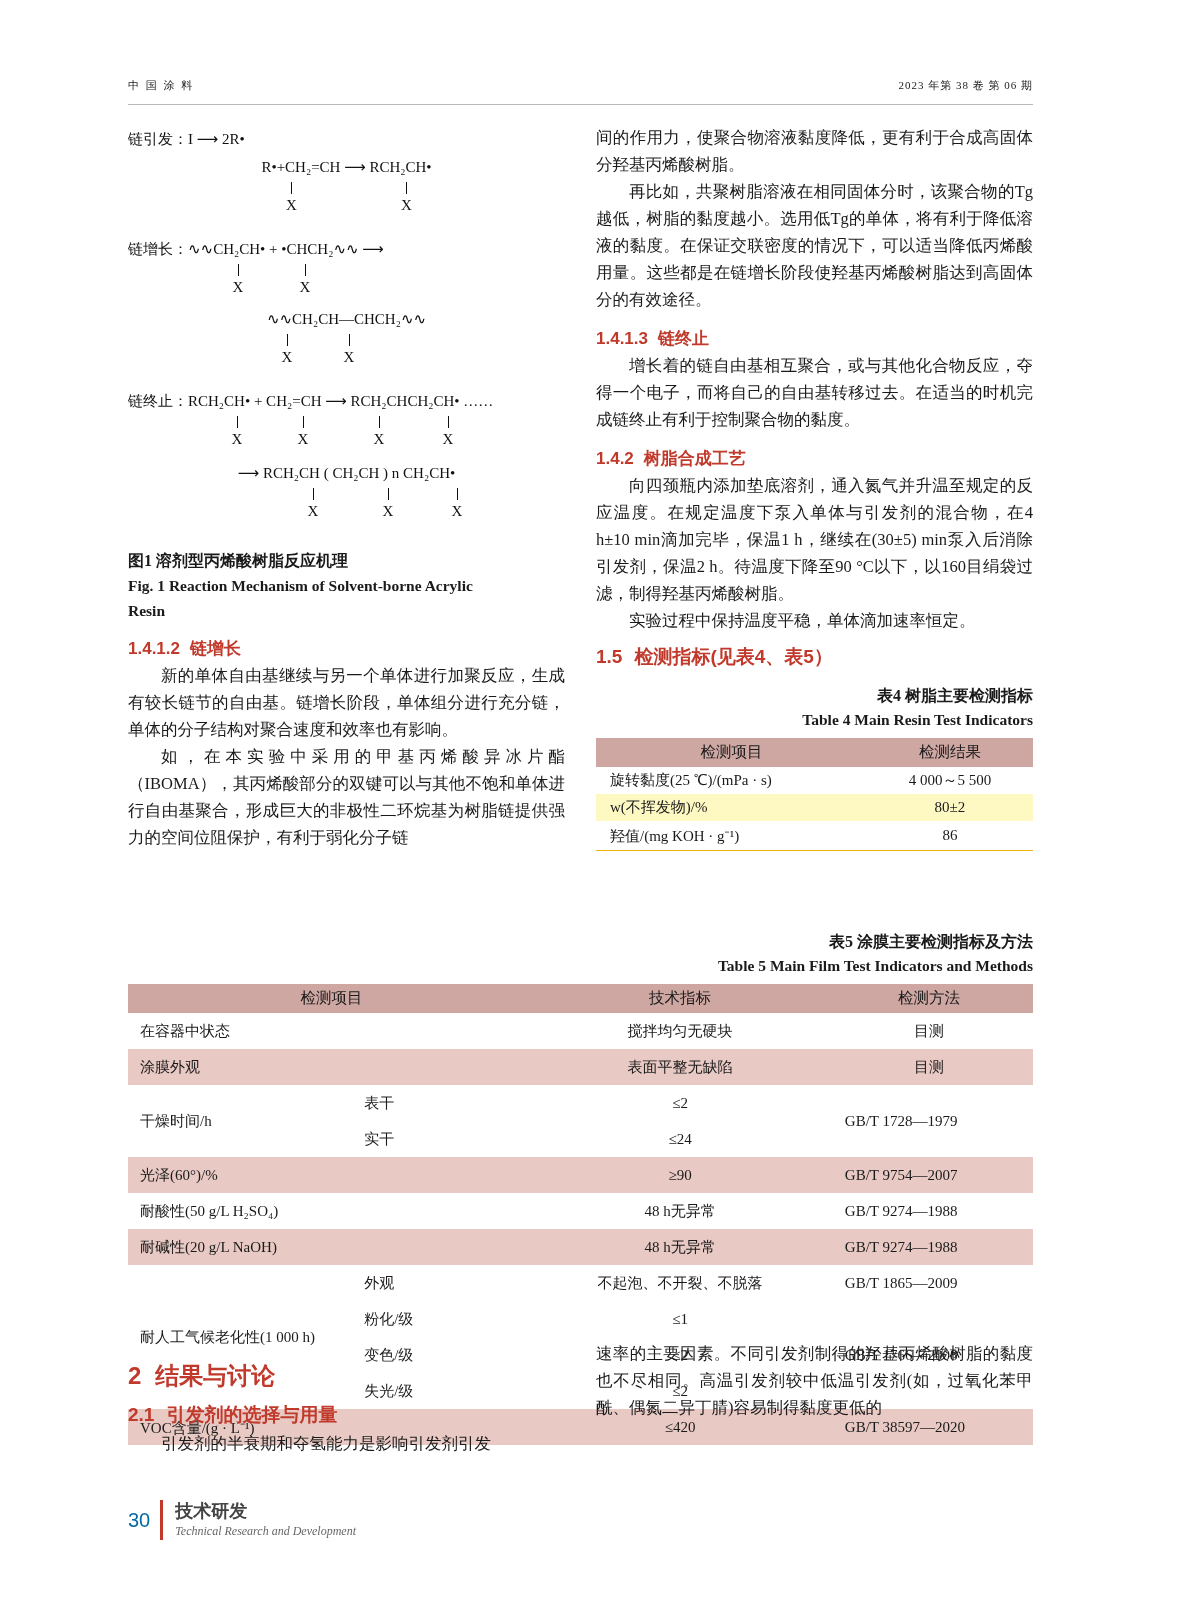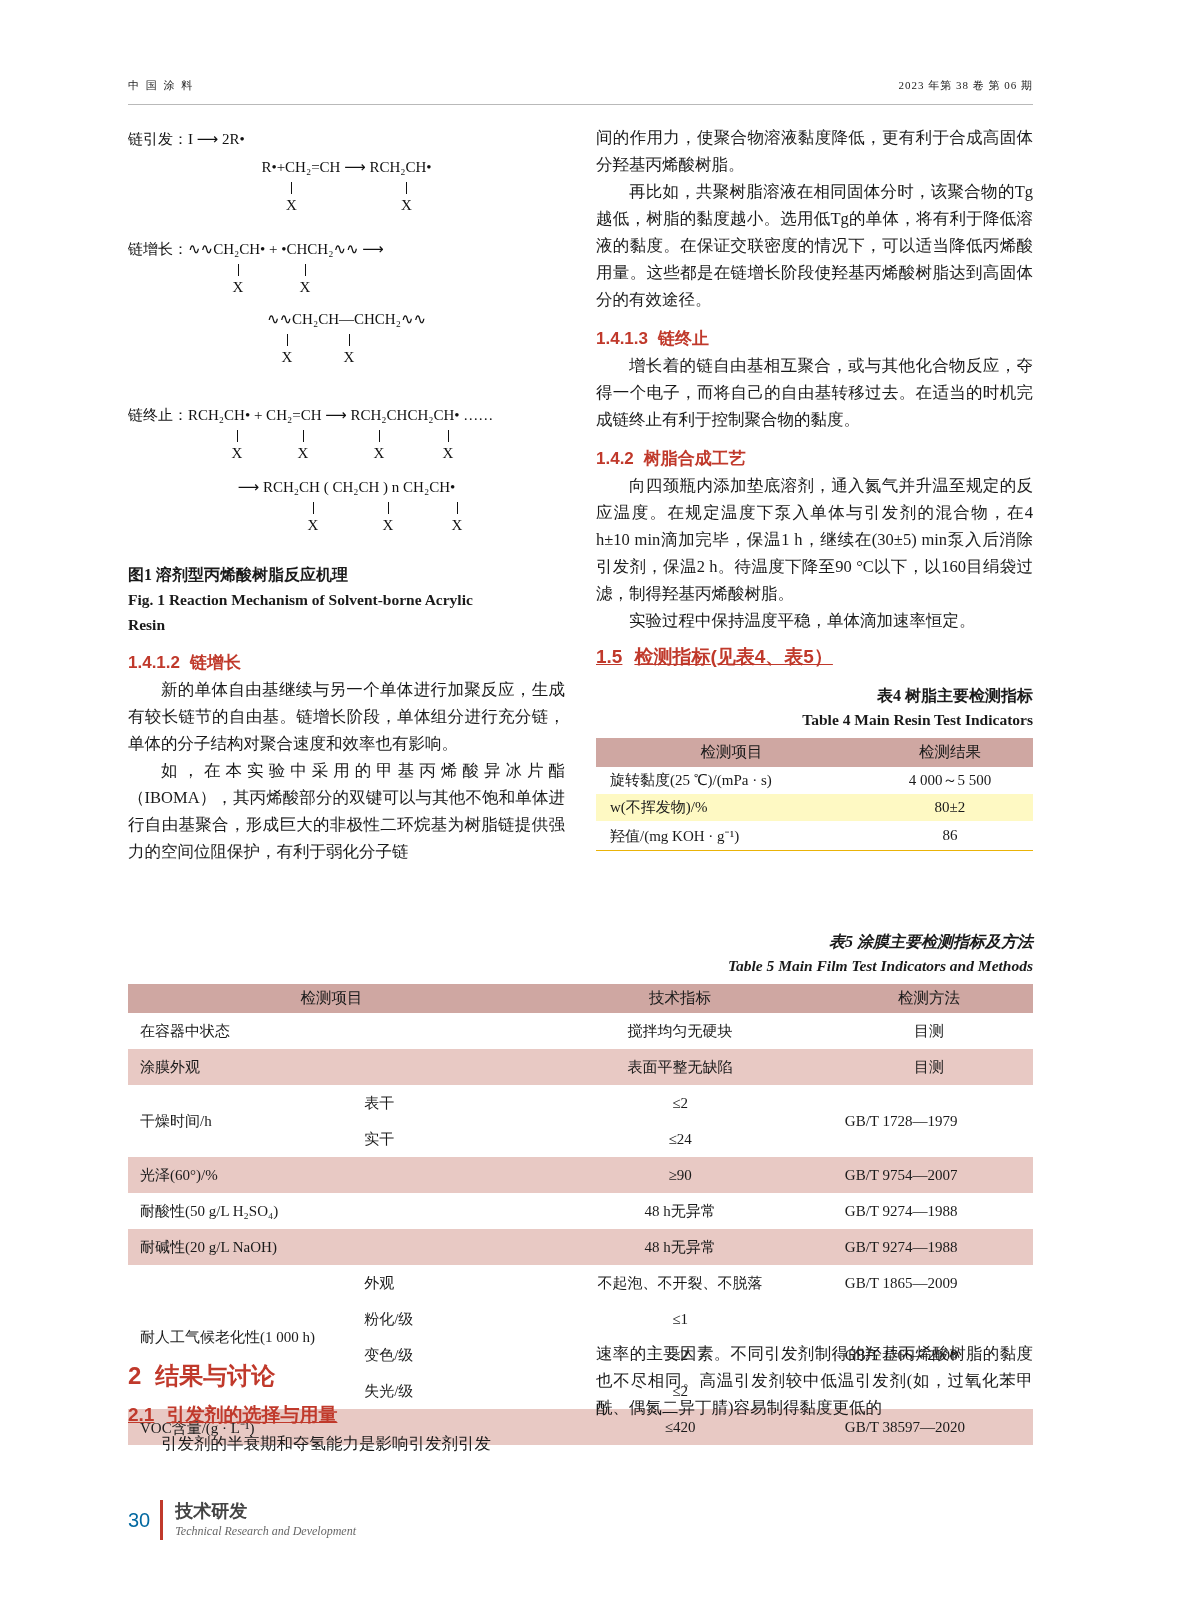--- a/index.html
+++ b/index.html
@@ -55,21 +55,20 @@
   }
   .h3 .num{margin-right:10px;}
   .h2{
     color:#c0392b;font-weight:bold;font-size:24px;margin-top:20px;margin-bottom:6px;
     font-family:"Liberation Sans", sans-serif;
   }
   .h2 .num{margin-right:14px;}
   .h2b{
     color:#c0392b;font-weight:bold;font-size:19px;margin-top:10px;margin-bottom:2px;
     font-family:"Liberation Sans", sans-serif;
-    text-decoration:underline;
   }
   .h2b .num{margin-right:12px;}
   
   .tbl-title{
     text-align:right;font-weight:bold;font-size:16px;line-height:24px;margin-top:14px;
   }
   .tbl-title .en{font-size:15.5px;}
   table{border-collapse:collapse;width:100%;font-size:15px;}
   table td,table th{padding:4px 6px;}
   .t4{width:437px;margin-top:6px;}
@@ -150,21 +149,21 @@
         <span class="bondcol" style="width:58px;">
           <span class="stem"></span>
           <span>X</span>
         </span>
         <span class="bondcol" style="width:66px;">
           <span class="stem"></span>
           <span>X</span>
         </span>
       </div>
 
-      <div class="row" style="margin-top:36px;">
+      <div class="row" style="margin-top:22px;">
         <span class="lbl">链终止：</span>
         <span>RCH₂CH• + CH₂=CH ⟶ RCH₂CHCH₂CH• ……</span>
       </div>
       <div class="row" style="justify-content:flex-start;margin-left:82px;">
         <span class="bondcol" style="width:54px;">
           <span class="stem"></span>
           <span>X</span>
         </span>
         <span class="bondcol" style="width:78px;">
           <span class="stem"></span>
@@ -253,21 +252,21 @@
         </tr>
         <tr>
           <td class="l botline">羟值/(mg KOH · g⁻¹)</td>
           <td class="botline">86</td>
         </tr>
       </tbody>
     </table>
   </div>
 
   <div class="wide-wrap">
-    <div class="tbl-title" style="margin-top:0;font-style:italic;">
+    <div class="tbl-title" style="margin-top:0;">
       <div>表5    涂膜主要检测指标及方法</div>
       <div class="en">Table 5    Main Film Test Indicators and Methods</div>
     </div>
     <table class="t5" style="margin-top:6px;">
       <thead>
         <tr>
           <th colspan="2" style="width:45%;">检测项目</th>
           <th style="width:32%;">技术指标</th>
           <th style="width:23%;">检测方法</th>
         </tr>

